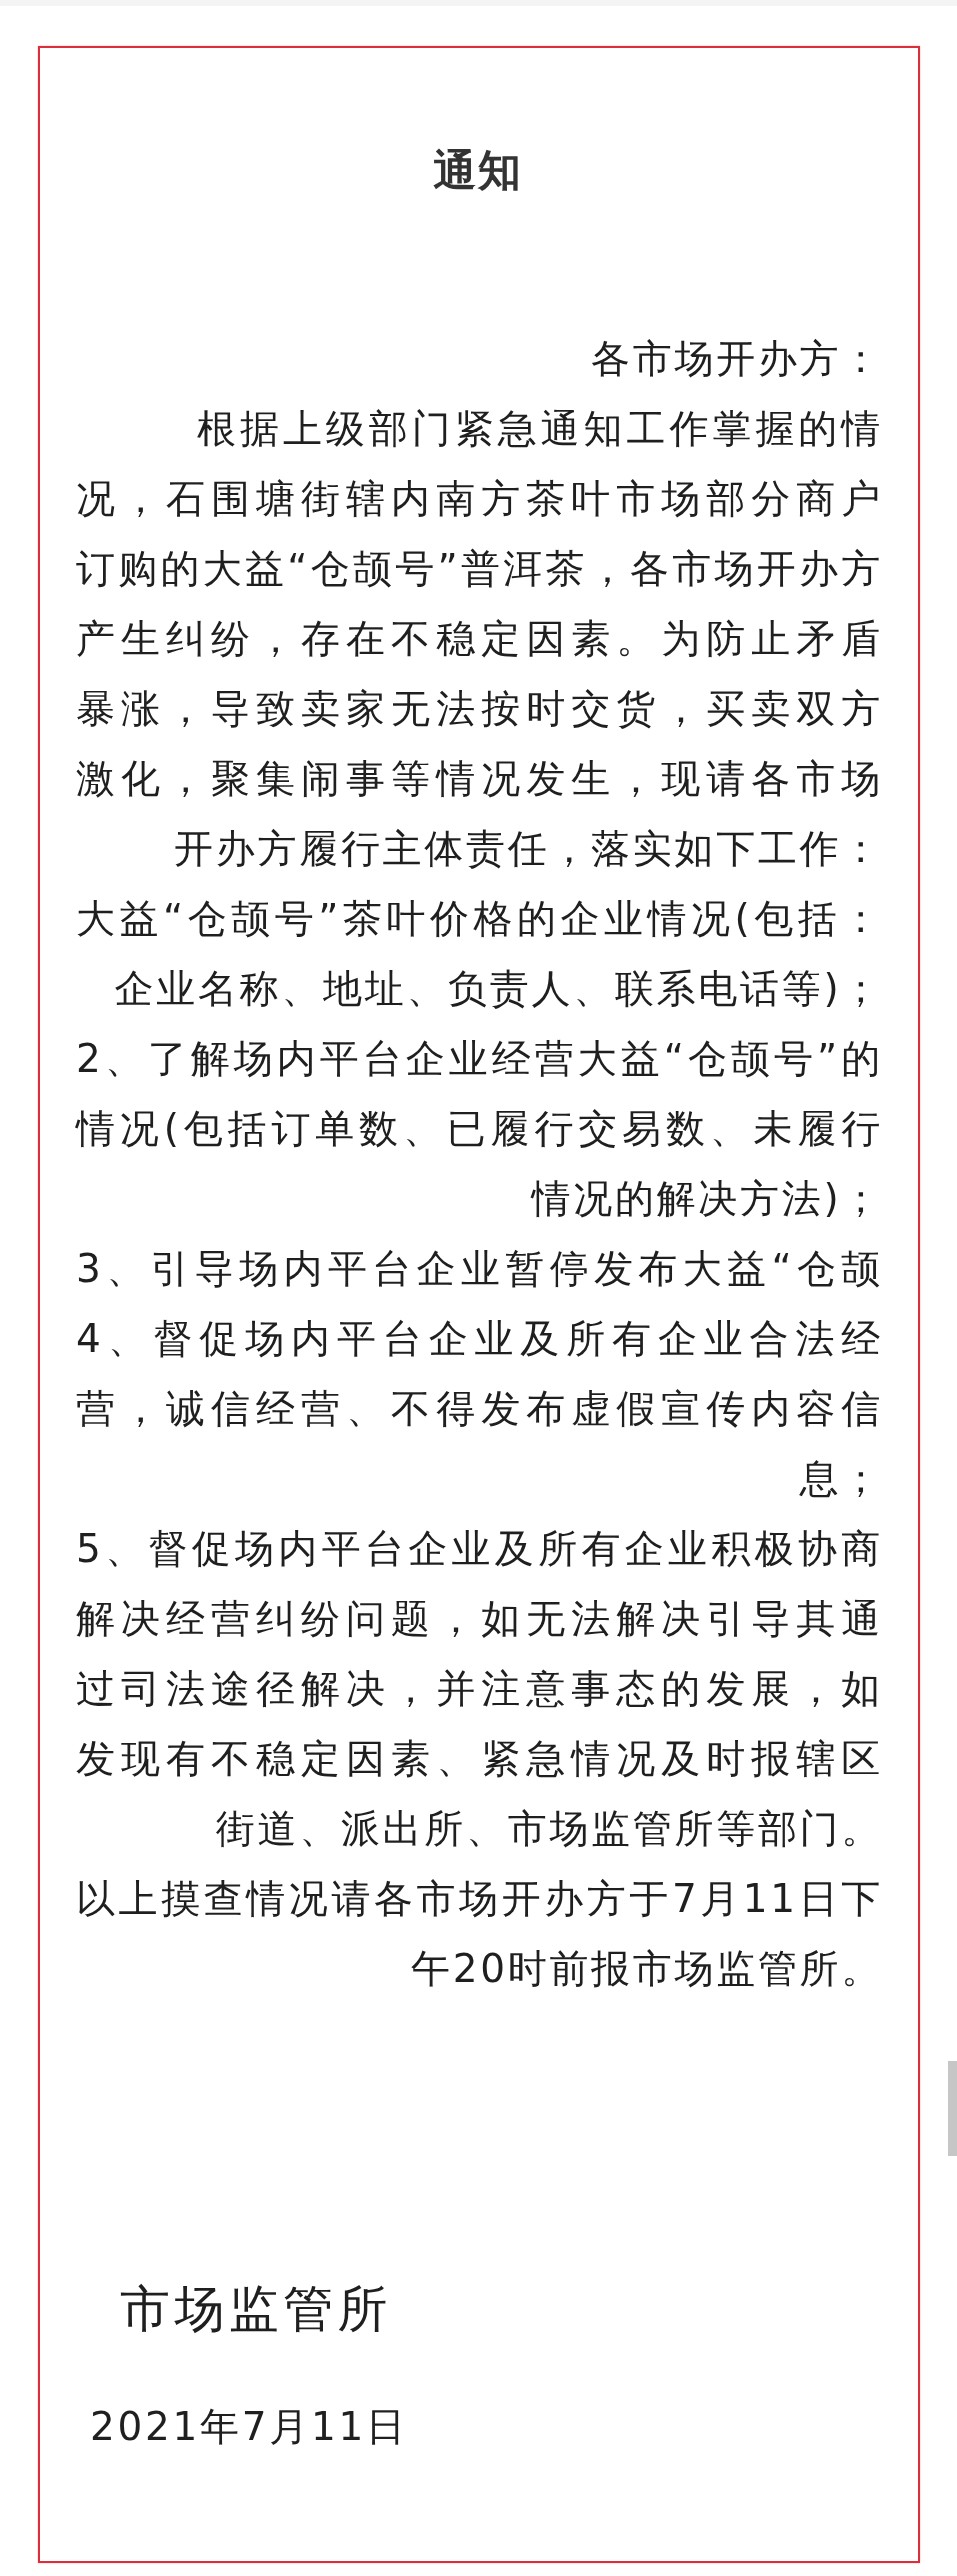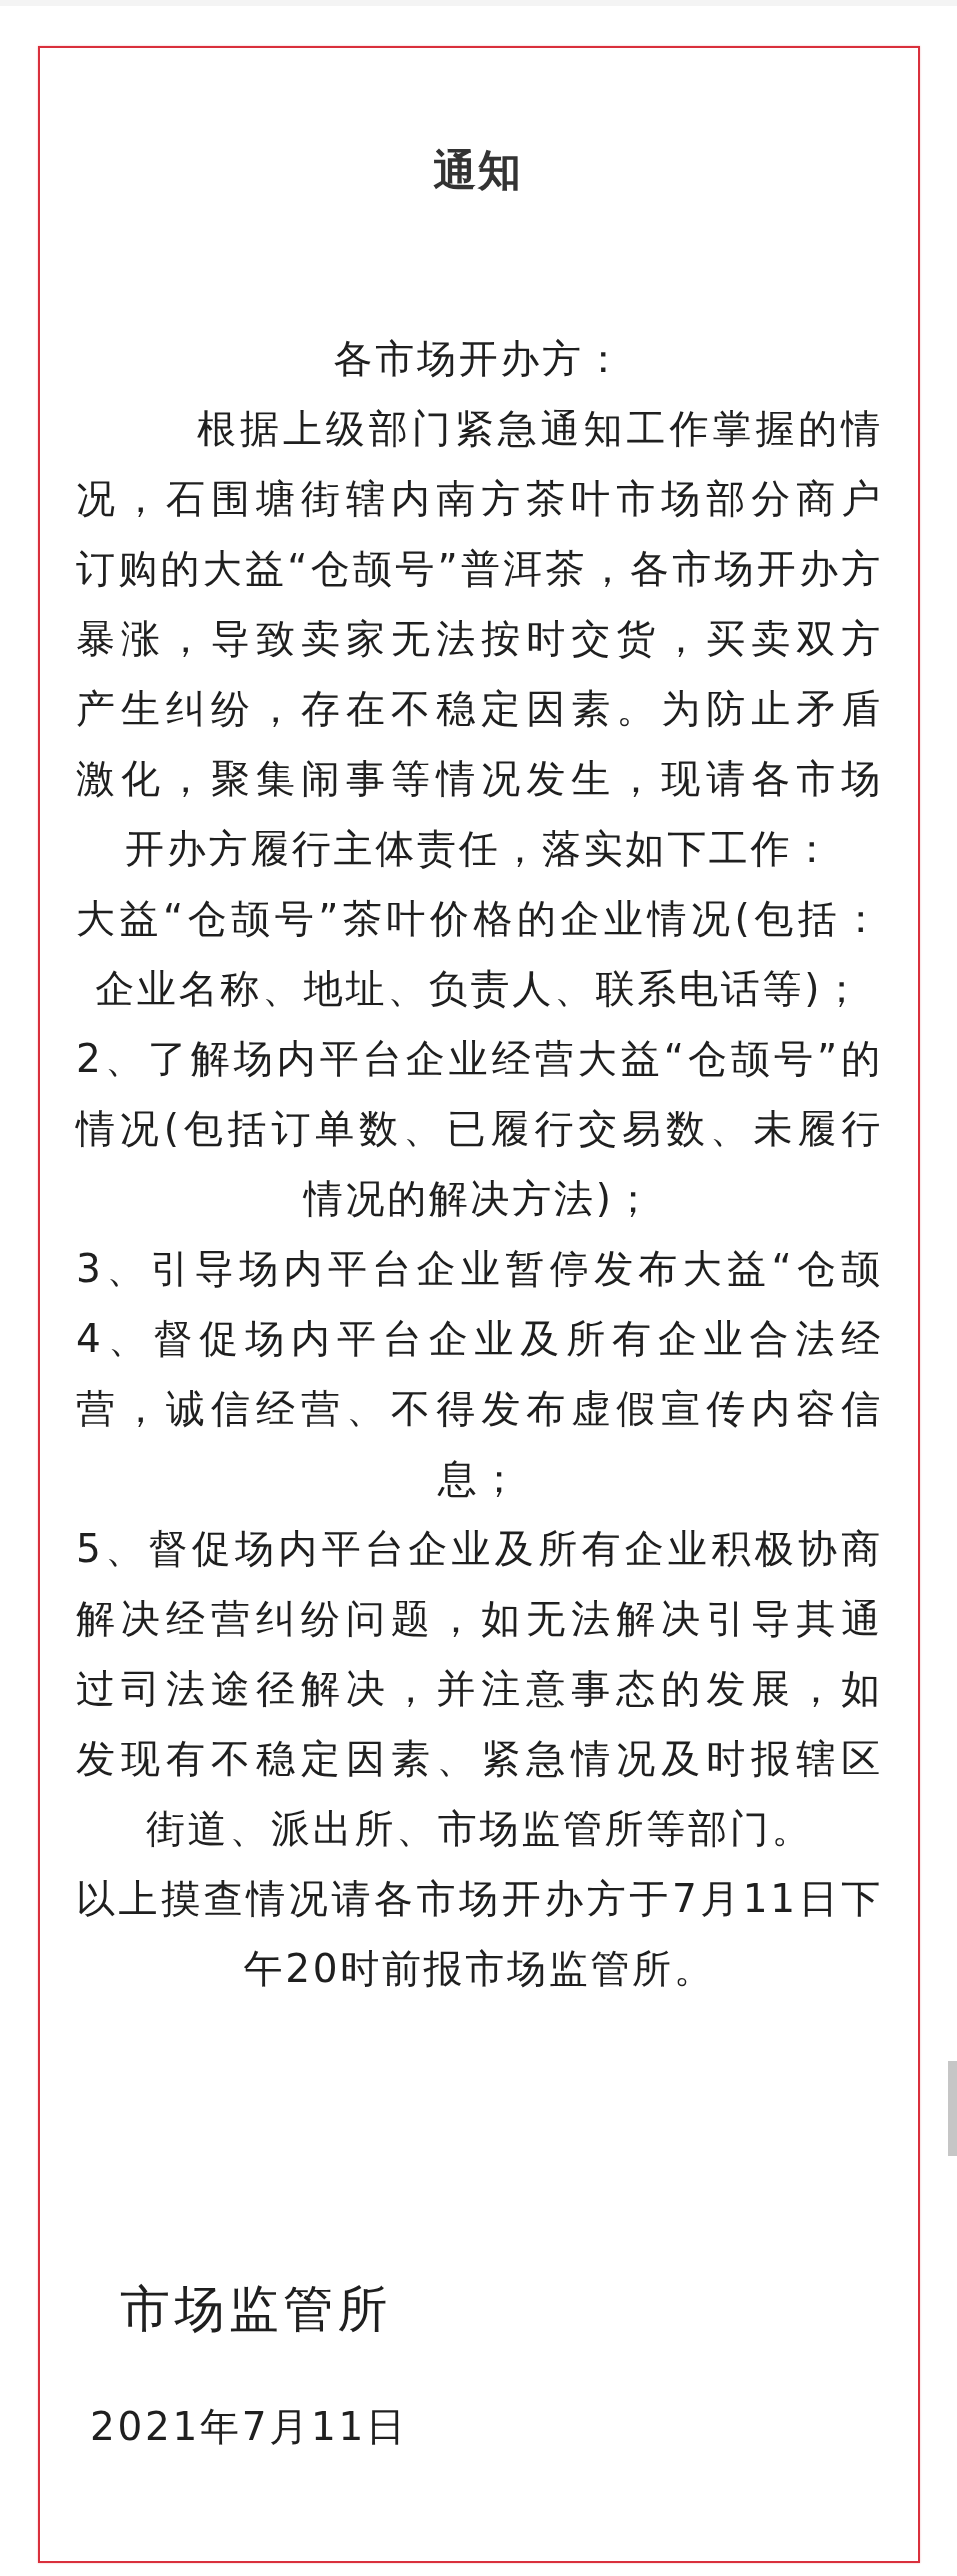--- a/index.html
+++ b/index.html
@@ -44,21 +44,21 @@
       position: absolute;
       left: 76px; top: 324px;
       width: 807px;
       font-size: 39px;
       letter-spacing: 2.7px;
       color: var(--text, #1f1f1f);
     }
     .line {
       height: 70px;
       line-height: 70px;
-      text-align: center;
+      text-align: right;
     }
     .line.full {
       text-align: justify;
       text-align-last: justify;
     }
     .line.indent {
       padding-left: 121px;
     }
     .signature {
       position: absolute;
@@ -90,22 +90,22 @@
 
 <div class="frame"></div>
 
 <div class="title">通知</div>
 
 <div class="body-text">
   <div class="line">各市场开办方：</div>
   <div class="line full indent">根据上级部门紧急通知工作掌握的情</div>
   <div class="line full">况，石围塘街辖内南方茶叶市场部分商户</div>
   <div class="line full">订购的大益“仓颉号”普洱茶，各市场开办方</div>
+  <div class="line full">产生纠纷，存在不稳定因素。为防止矛盾</div>
   <div class="line full">暴涨，导致卖家无法按时交货，买卖双方</div>
-  <div class="line full">产生纠纷，存在不稳定因素。为防止矛盾</div>
   <div class="line full">激化，聚集闹事等情况发生，现请各市场</div>
   <div class="line">开办方履行主体责任，落实如下工作：</div>
   <div class="line full">大益“仓颉号”茶叶价格的企业情况(包括：</div>
   <div class="line">企业名称、地址、负责人、联系电话等)；</div>
   <div class="line full">2、了解场内平台企业经营大益“仓颉号”的</div>
   <div class="line full">情况(包括订单数、已履行交易数、未履行</div>
   <div class="line">情况的解决方法)；</div>
   <div class="line full">3、引导场内平台企业暂停发布大益“仓颉</div>
   <div class="line full">4、督促场内平台企业及所有企业合法经</div>
   <div class="line full">营，诚信经营、不得发布虚假宣传内容信</div>

